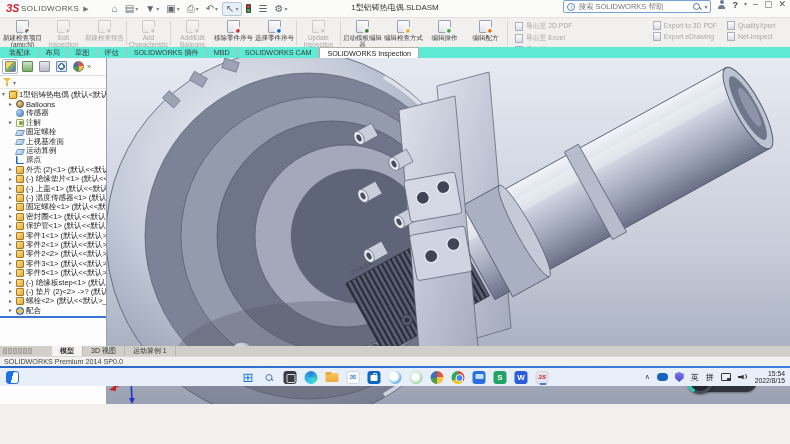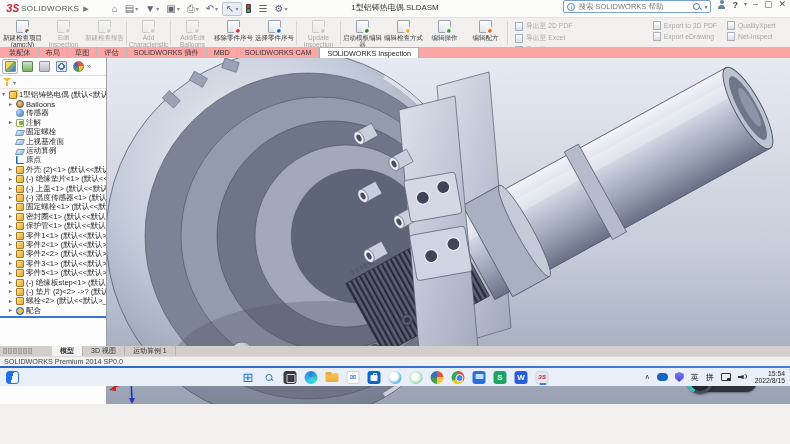--- a/index.html
+++ b/index.html
@@ -43,21 +43,21 @@
   .rb.dis .rb-lb{color:#a8a8a6;}
   .rb.dis .rb-ic{opacity:.45;filter:grayscale(1);}
   .rsep{width:1px;background:#d8d6d3;margin:2px 1px;}
   .exp-cols{display:flex;gap:10px;padding:2px 4px 0 6px;}
   .exp-col{display:flex;flex-direction:column;gap:2px;}
   .exp-item{display:flex;align-items:center;gap:3px;}
   .exp-ic{width:8px;height:9px;background:linear-gradient(#fff,#d8dde5);border:1px solid #aab0bc;flex:none;}
   .exp-lb{font-size:6.8px;color:#a9a9a7;white-space:nowrap;}
 
   
-  .tabrow{position:absolute;left:0;top:47px;width:790px;height:11px;background:#fca5a5;display:flex;align-items:stretch;padding-left:2px;}
+  .tabrow{position:absolute;left:0;top:47px;width:790px;height:11px;background:#5eead4;display:flex;align-items:stretch;padding-left:2px;}
   .rtab{display:flex;align-items:center;padding:0 7px;font-size:7.2px;color:#3a3a3a;border-right:1px solid #bdbab5;}
   .rtab.active{background:#fefefe;border:1px solid #b2afa9;border-bottom:none;color:#222;}
 
   
   .main{position:absolute;left:0;top:58px;width:790px;height:346px;}
   .panel{position:absolute;left:0;top:0;width:107px;height:346px;background:#fdfdfd;border-right:1px solid #9aa0a8;display:flex;flex-direction:column;}
   .panel-tabs{display:flex;align-items:center;gap:1px;height:18px;border-bottom:1px solid #dcdcdc;padding:0 2px;}
   .ptab{width:16px;height:15px;display:flex;align-items:center;justify-content:center;border-radius:2px;}
   .ptab.active{background:#fff;border:1px solid #9fb6d4;}
   .pt-ic{width:11px;height:11px;border-radius:1px;}

